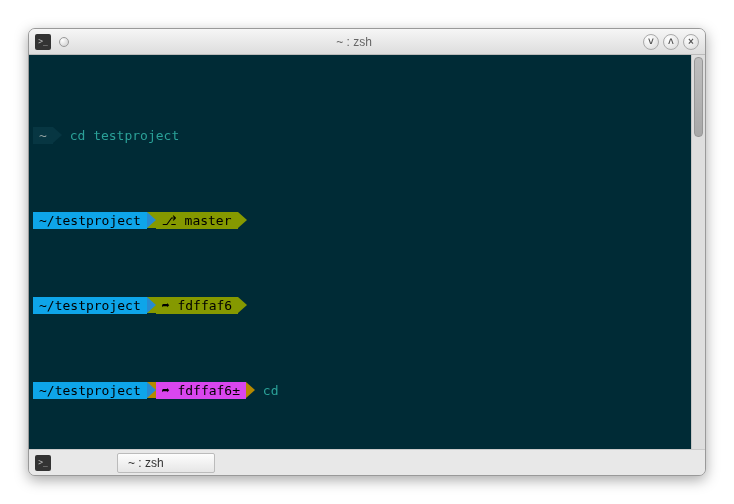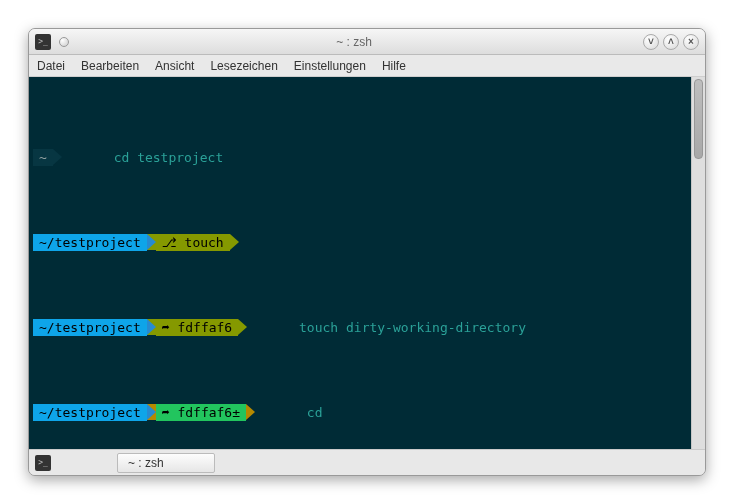--- a/index.html
+++ b/index.html
@@ -22,68 +22,59 @@
 .statusbar .sicon::after { content:">_"; color:#bbb; font-size:8px; font-family:monospace; }
 .statusbar .tab { padding:2px 50px 2px 10px; border:1px solid #bbb; background:linear-gradient(#fdfdfd,#e6e6e6); border-radius:2px; margin-left:60px; }
 .line { display:flex; height:17px; align-items:stretch; }
 .seg { display:inline-flex; align-items:center; padding:0 6px; }
 .arr { width:0; height:0; border-top:8.5px solid transparent; border-bottom:8.5px solid transparent; display:inline-block; }
 .pl { display:inline; }
 
 .bg-base02 { background:#073642; }
 .bg-blue { background:#0ea5e9; }
 .bg-green { background:#859900; }
-.bg-yellow { background:#22c55e; }
+.bg-yellow { background:#d946ef; }
 .fg-base1 { color:#93a1a1; }
 .fg-black { color:#000; }
-.fg-cyan { color:#2aa198;margin-left:44px; }
+.fg-cyan { color:#2aa198; }
 </style>
 </head>
 <body>
 
 <div class="window">
 
   <div class="titlebar">
     <div class="ticon"></div>
     <div class="dot"></div>
     <div class="wtitle">~ : zsh</div>
     <div class="wbtn">˅</div>
     <div class="wbtn">˄</div>
     <div class="wbtn">×</div>
   </div>
 
-  <div class="menubar">
-    <span>Datei</span>
-    <span>Bearbeiten</span>
-    <span>Ansicht</span>
-    <span>Lesezeichen</span>
-    <span>Einstellungen</span>
-    <span>Hilfe</span>
-  </div>
 
   <div class="term-wrap">
     <div class="term">
 
       
       <div class="line">
         <span class="seg bg-base02 fg-base1">~</span><span class="arr" style="border-left:9px solid #073642"></span>
         <span class="pl"> <span class="fg-cyan">cd testproject</span></span>
       </div>
 
       
       <div class="line">
         <span class="seg bg-blue fg-black">~/testproject</span><span class="arr" style="border-left:9px solid #268bd2;background:#859900"></span>
-        <span class="seg bg-green fg-black"><span>⎇</span><span> touch</span></span><span class="arr" style="border-left:9px solid #859900"></span>
+        <span class="seg bg-green fg-black"><span>⎇</span><span> master</span></span><span class="arr" style="border-left:9px solid #859900"></span>
       </div>
 
       
       <div class="line">
         <span class="seg bg-blue fg-black">~/testproject</span><span class="arr" style="border-left:9px solid #268bd2;background:#859900"></span>
         <span class="seg bg-green fg-black">➦ fdffaf6</span><span class="arr" style="border-left:9px solid #859900"></span>
-        <span class="pl"> <span class="fg-cyan">touch dirty-working-directory</span></span>
       </div>
 
       
       <div class="line">
         <span class="seg bg-blue fg-black">~/testproject</span><span class="arr" style="border-left:9px solid #268bd2;background:#b58900"></span>
         <span class="seg bg-yellow fg-black">➦ fdffaf6±</span><span class="arr" style="border-left:9px solid #b58900"></span>
         <span class="pl"> <span class="fg-cyan">cd</span></span>
       </div>
 
       

